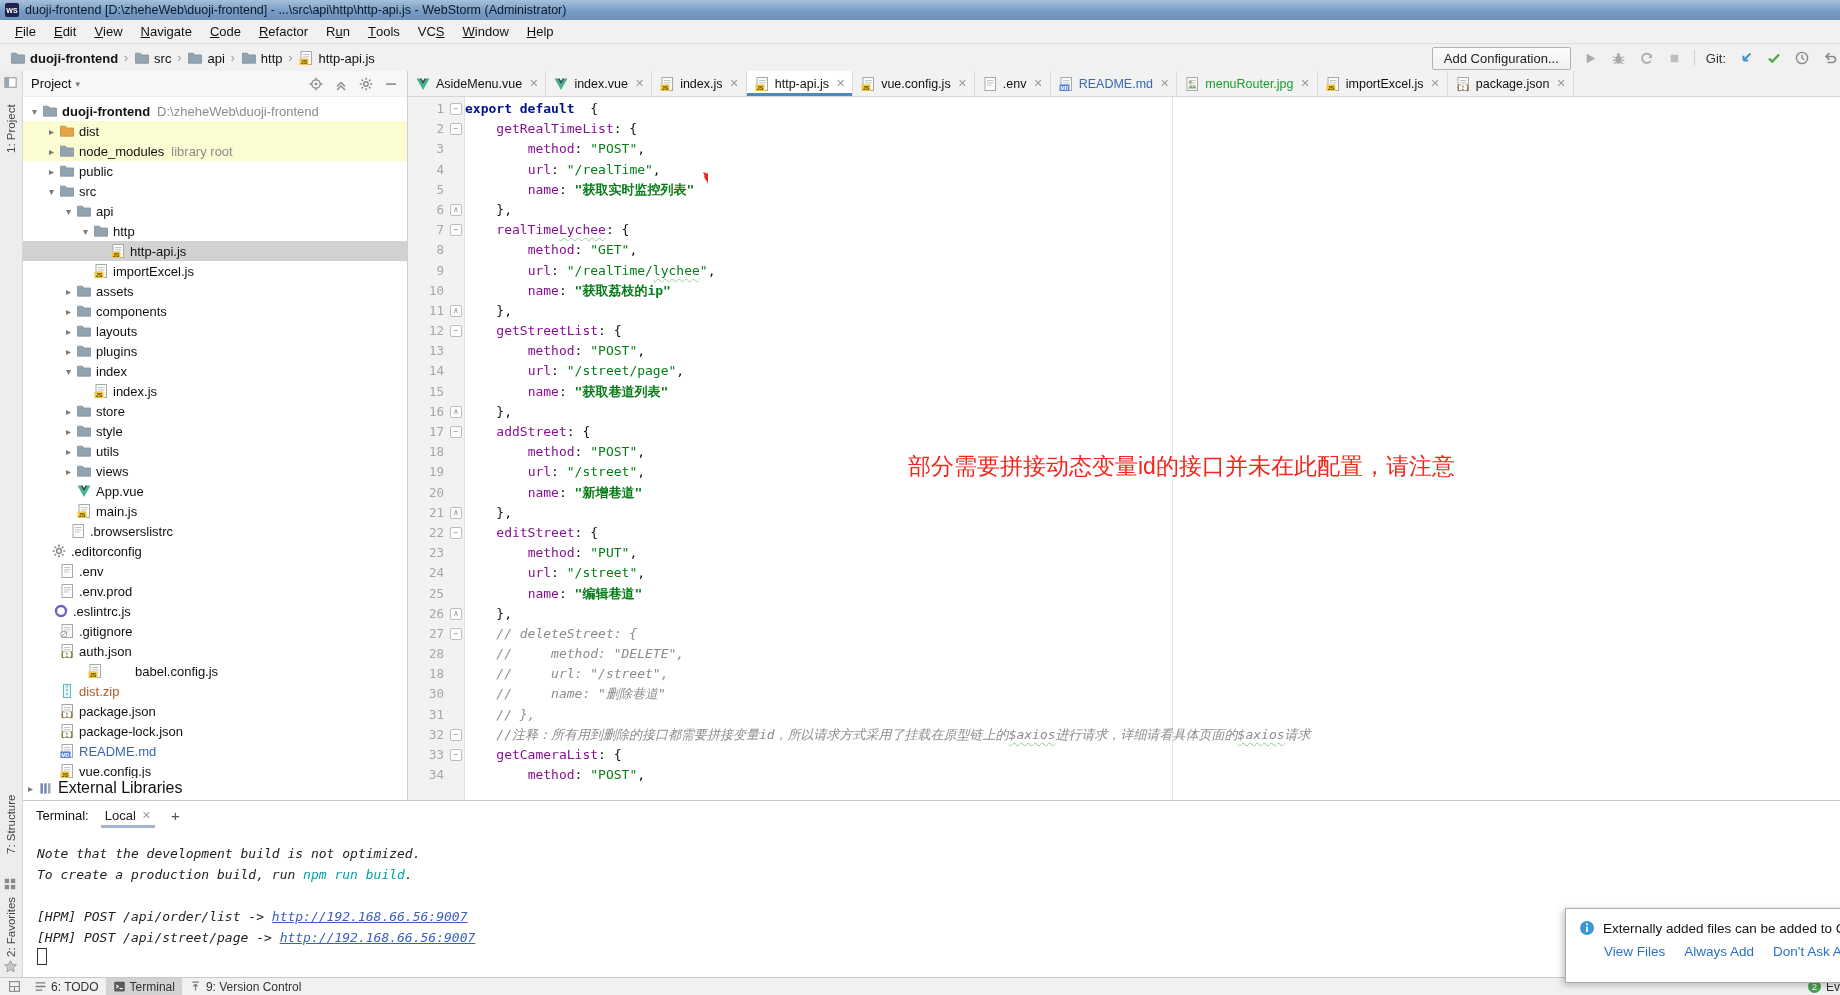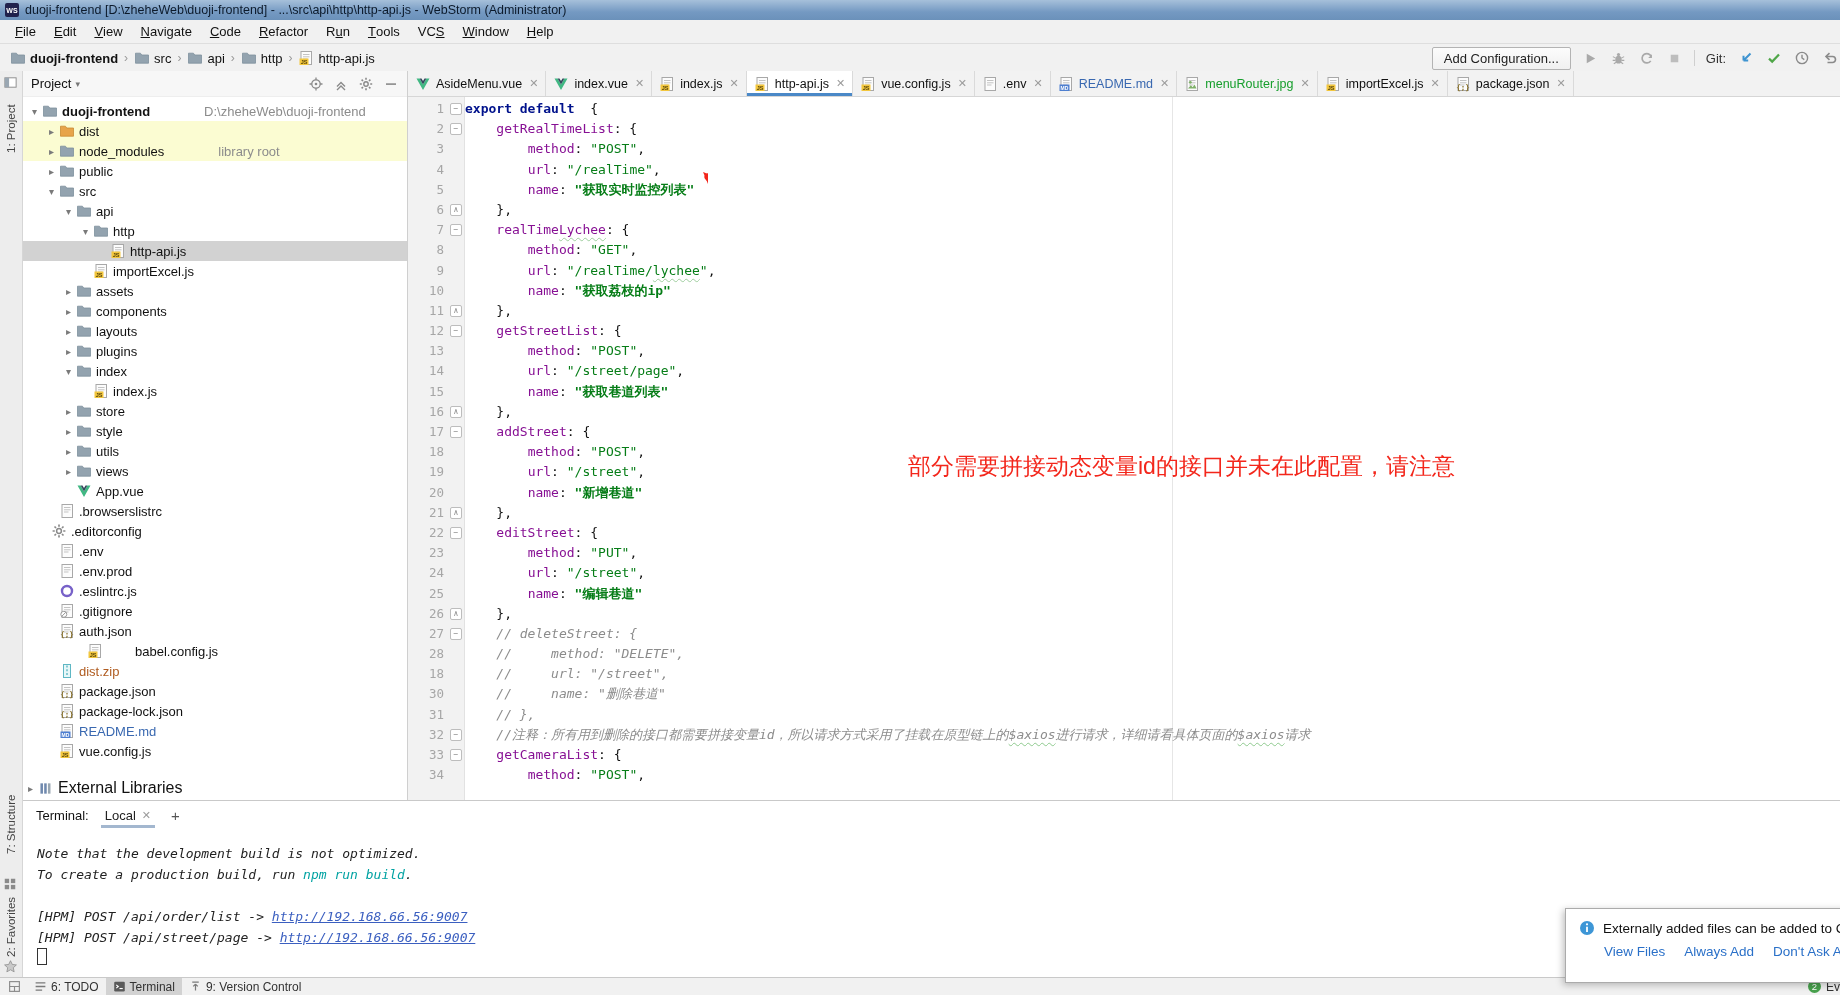--- a/index.html
+++ b/index.html
@@ -41,21 +41,21 @@
   .ph-icons{margin-left:auto;display:flex;align-items:center;gap:9px;}
   .ph-icons span{width:16px;height:16px;display:inline-flex;}
   .tree{flex:1;padding-top:4px;font-size:13px;overflow:hidden;}
   .trow{height:20px;display:flex;align-items:center;white-space:nowrap;}
   .trow.sel{background:#d2d2d2;}
   .trow.yellow{background:#fbfcd2;}
   .tarrow{width:15px;flex:none;text-align:center;color:#7a7a7a;font-size:10px;}
   .ticon{width:17px;height:16px;flex:none;display:inline-flex;align-items:center;}
   .tlabel{padding-left:3px;}
   .tlabel.bold{font-weight:bold;}
-  .textra{color:#8c8c8c;padding-left:22px;margin-left:32px;}
+  .textra{color:#8c8c8c;padding-left:7px;}
   
   .editor-col{flex:1;display:flex;flex-direction:column;min-width:0;background:#fff;}
   .tabbar{height:25px;flex:none;background:#f2f2f2;border-bottom:1px solid #d6d6d6;display:flex;align-items:stretch;overflow:hidden;}
   .tab{display:flex;align-items:center;gap:5px;padding:0 7px;border-right:1px solid #dadada;font-size:12.5px;cursor:default;}
   .tab.active{background:#fff;box-shadow:inset 0 -3px 0 #4a88c7;}
   .tab .x{color:#9b9b9b;font-size:11px;padding-left:2px;}
   .editor{flex:1;position:relative;overflow:hidden;font-family:"DejaVu Sans Mono",monospace;font-size:13px;background:#fff;}
   .gutter{position:absolute;left:0;top:0;bottom:0;width:56px;background:#f2f2f2;border-right:1px solid #e2e2e2;}
   .glines{position:absolute;top:2px;left:0;right:0;}
   .gl{height:20.2px;position:relative;}
@@ -477,21 +477,33 @@
               <div class="trow" style="padding-left: 38px;">
                 <span class="tarrow"></span>
                 <span class="ticon">
                   <svg width="16" height="16" viewBox="0 0 16 16">
                     <path d="M1.5 2.5h3.1L8 8.4l3.4-5.9h3.1L8 14z" fill="#41b883"></path>
                     <path d="M4.6 2.5h1.9L8 5.1l1.5-2.6h1.9L8 8.4z" fill="#35495e"></path>
                   </svg>
                 </span>
                 <span class="tlabel">App.vue</span>
               </div>
-              <div class="trow" style="padding-left: 21px;">
+              <div class="trow" style="padding-left: 38px;">
+                <span class="tarrow"></span>
+                <span class="ticon">
+                  <svg width="16" height="16" viewBox="0 0 16 16">
+                    <rect x="3" y="1.5" width="10.5" height="13" fill="#fcfcfc" stroke="#a8a8a8"></rect>
+                    <path d="M5 4.5h6.5M5 6.8h6.5M5 9h4.5" stroke="#c3c3c3" stroke-width="1"></path>
+                    <rect x="1.5" y="8.5" width="9" height="6.5" fill="#f3c73e"></rect>
+                    <text x="6" y="13.8" font-size="5.5" font-weight="bold" fill="#57450a" text-anchor="middle" font-family="Liberation Sans,sans-serif">JS</text>
+                  </svg>
+                </span>
+                <span class="tlabel">main.js</span>
+              </div>
+              <div class="trow" style="padding-left: 21px; margin-left: 11px;">
                 <span class="tarrow"></span>
                 <span class="ticon">
                   <svg width="16" height="16" viewBox="0 0 16 16">
                     <rect x="3" y="1.5" width="10.5" height="13" fill="#fcfcfc" stroke="#a8a8a8"></rect>
                     <path d="M5 4.5h6.5M5 6.8h6.5M5 9h4.5" stroke="#c3c3c3" stroke-width="1"></path>
                   </svg>
                 </span>
                 <span class="tlabel">.browserslistrc</span>
               </div>
               <div class="trow" style="padding-left: 13px;">
@@ -519,21 +531,21 @@
               <div class="trow" style="padding-left: 21px;">
                 <span class="tarrow"></span>
                 <span class="ticon">
                   <svg width="16" height="16" viewBox="0 0 16 16">
                     <rect x="3" y="1.5" width="10.5" height="13" fill="#fcfcfc" stroke="#a8a8a8"></rect>
                     <path d="M5 4.5h6.5M5 6.8h6.5M5 9h4.5" stroke="#c3c3c3" stroke-width="1"></path>
                   </svg>
                 </span>
                 <span class="tlabel">.env.prod</span>
               </div>
-              <div class="trow" style="padding-left: 21px; text-align: right;">
+              <div class="trow" style="padding-left: 15px; text-align: right;">
                 <span class="tarrow"></span>
                 <span class="ticon">
                   <svg width="16" height="16" viewBox="0 0 16 16">
                     <circle cx="8" cy="8" r="5" fill="none" stroke="#7761c8" stroke-width="2.4"></circle>
                   </svg>
                 </span>
                 <span class="tlabel">.eslintrc.js</span>
               </div>
               <div class="trow" style="padding-left: 21px;">
                 <span class="tarrow"></span>

